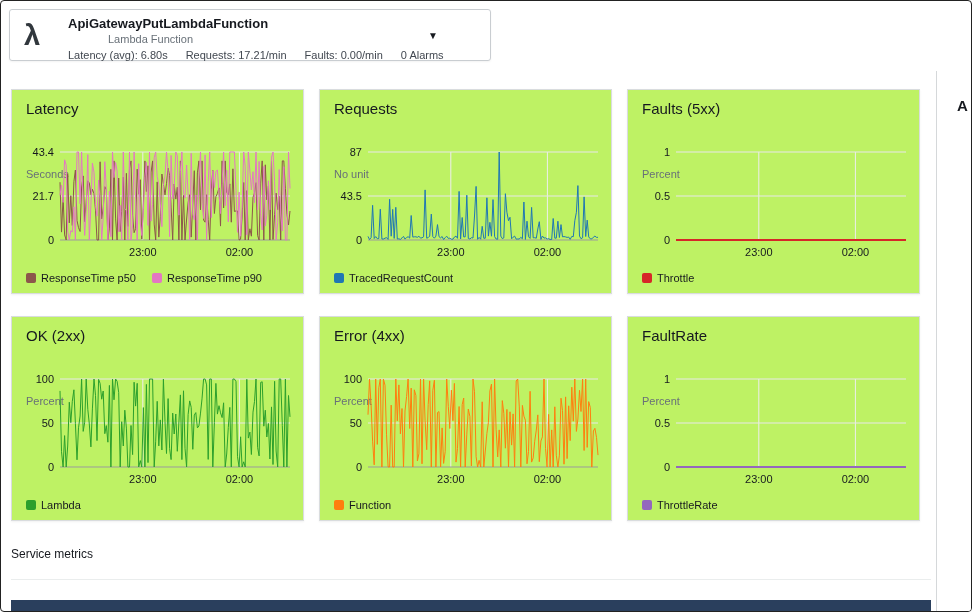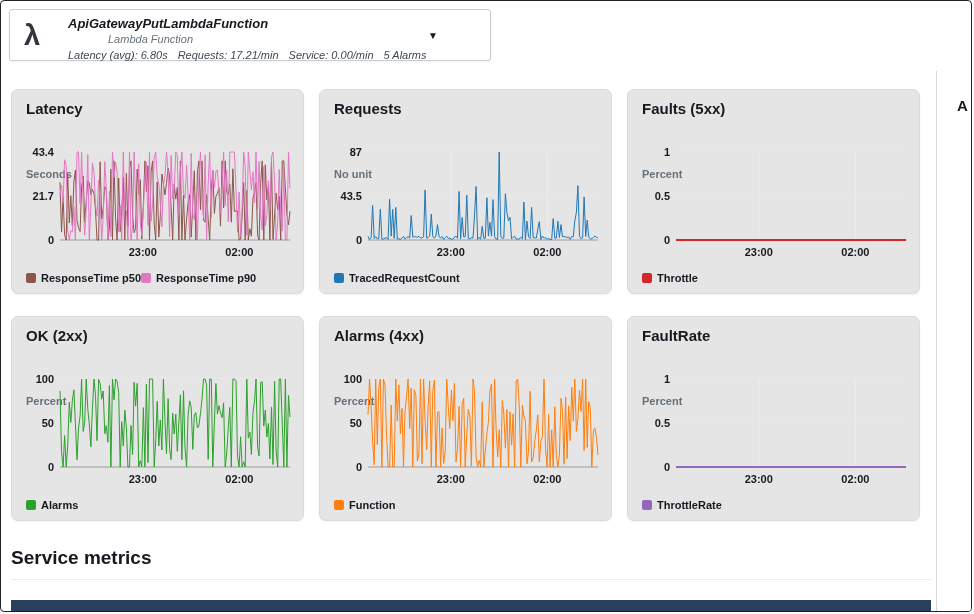--- a/index.html
+++ b/index.html
@@ -26,64 +26,63 @@
     background: #fff;
     border: 1px solid #c9cdd1;
     border-radius: 3px;
     box-shadow: 0 1px 2px rgba(0,0,0,.05);
   }
   .lambda-icon {
     position: absolute; left: 14px; top: 7px;
     font-size: 29px; line-height: 36px;
     font-weight: 700; color: #31373d;
   }
-  .header-text { position: absolute; left: 58px; top: 6px; width: 380px; font-style: italic; }
+  .header-text { position: absolute; left: 58px; top: 6px; width: 380px; }
   .header-title { font-size: 13px; font-weight: 700; color: #16191f; }
   .header-subtitle { font-size: 11px; color: #687078; margin-top: 2px; padding-left: 40px; }
-  .header-stats { font-size: 11px; color: #414750; margin-top: 4px; display: flex; gap: 10px; white-space: nowrap; }
+  .header-stats { font-size: 11px; color: #414750; margin-top: 4px; display: flex; gap: 18px; white-space: nowrap; }
   .dropdown-caret {
     position: absolute; right: 52px; top: 20px;
     font-size: 10px; color: #16191f; cursor: pointer;
   }
 
   
   .charts-grid {
     position: absolute; left: 10px; top: 88px;
     width: 909px;
     display: grid;
     grid-template-columns: repeat(3, 293px);
     column-gap: 15px;
     row-gap: 22px;
   }
   .chart-card {
     position: relative;
     height: 205px;
-    background: #e5e5e5;
+    background: #bef264;
     border: 1px solid #d9dcde;
-    border-radius: 7px;
+    border-radius: 0;
     box-shadow: 0 1px 2px rgba(0,0,0,.06);
-    font-weight: bold;
   }
   .chart-title {
     position: absolute; left: 14px; top: 10px;
     font-size: 15px; color: #16191f;
   }
   .chart-unit {
     position: absolute; left: 14px; top: 38px;
     font-size: 11px; color: #687078; margin-top: 40px;
   }
   .chart-plot { position: absolute; left: 8px; top: 50px; }
   .chart-plot text {
     font-family: "Liberation Sans", sans-serif;
     font-size: 11px;
     fill: #16191f;
   }
   .chart-legend {
     position: absolute; left: 14px; bottom: 9px;
-    display: flex; align-items: center;
+    display: flex; gap: 16px; align-items: center;
   }
   .legend-item {
     display: flex; align-items: center; gap: 5px;
     font-size: 11px; color: #16191f; cursor: pointer;
   }
   .legend-swatch { width: 10px; height: 10px; border-radius: 2px; display: inline-block; }
 
   
   .right-rail {
     position: absolute; left: 935px; top: 70px;
@@ -92,21 +91,21 @@
     background: #fff;
   }
   .rail-label {
     position: absolute; left: 20px; top: 26px;
     font-size: 15px; font-weight: 700; color: #16191f;
   }
 
   
   .section-heading {
     position: absolute; left: 10px; top: 546px;
-    font-size: 19px; font-weight: 700; color: #16191f;
+    font-size: 12px; font-weight: 400; color: #16191f;
   }
   .section-divider {
     position: absolute; left: 10px; top: 578px;
     width: 920px; height: 1px; background: #eaeded;
   }
   .dark-bar {
     position: absolute; left: 10px; top: 599px;
     width: 920px; height: 13px; background: #2a3f5d;
   }
 </style>
@@ -116,22 +115,22 @@
 <div class="page">
 
   <div class="header-card">
     <span class="lambda-icon">λ</span>
     <div class="header-text">
       <div class="header-title">ApiGatewayPutLambdaFunction</div>
       <div class="header-subtitle">Lambda Function</div>
       <div class="header-stats">
         <span>Latency (avg): 6.80s</span>
         <span>Requests: 17.21/min</span>
-        <span>Service: 0.00/min</span>
-        <span>5 Alarms</span>
+        <span>Faults: 0.00/min</span>
+        <span>0 Alarms</span>
       </div>
     </div>
     <span class="dropdown-caret">▼</span>
   </div>
 
   <div class="charts-grid">
       <div class="chart-card">
         <div class="chart-title">Latency</div>
         <div class="chart-unit">Seconds</div>
         <svg width="277" height="128" class="chart-plot">
@@ -217,26 +216,26 @@
           <text x="34" y="104" text-anchor="end">0</text>
           <line x1="40" y1="56" x2="270" y2="56" stroke="#e8e8e8" stroke-width="1"></line>
           <text x="34" y="60" text-anchor="end">50</text>
           <line x1="40" y1="12" x2="270" y2="12" stroke="#e8e8e8" stroke-width="1"></line>
           <text x="34" y="16" text-anchor="end">100</text>
           <polyline points="40.0,23.9 41.5,84.7 43.1,100.0 44.6,68.6 46.2,100.0 47.7,79.0 49.3,35.2 50.8,55.6 52.3,34.3 53.9,22.8 55.4,56.4 57.0,92.8 58.5,60.8 60.1,49.0 61.6,12.0 63.2,64.4 64.7,55.2 66.2,12.0 67.8,42.3 69.3,56.9 70.9,79.9 72.4,41.9 74.0,12.0 75.5,28.4 77.0,73.6 78.6,12.4 80.1,16.4 81.7,32.2 83.2,24.0 84.8,66.7 86.3,58.6 87.9,75.2 89.4,18.4 90.9,100.0 92.5,12.0 94.0,32.8 95.6,12.0 97.1,14.3 98.7,25.4 100.2,100.0 101.7,54.7 103.3,79.0 104.8,43.2 106.4,61.1 107.9,100.0 109.5,100.0 111.0,58.5 112.6,87.6 114.1,15.2 115.6,39.1 117.2,16.3 118.7,100.0 120.3,93.6 121.8,100.0 123.4,40.6 124.9,100.0 126.4,17.4 128.0,95.6 129.5,12.0 131.1,12.1 132.6,12.0 134.2,100.0 135.7,74.2 137.2,34.3 138.8,78.9 140.3,52.9 141.9,83.0 143.4,12.1 145.0,54.6 146.5,86.5 148.1,31.6 149.6,81.6 151.1,92.6 152.7,46.1 154.2,67.0 155.8,47.0 157.3,84.3 158.9,55.0 160.4,27.9 161.9,92.6 163.5,23.8 165.0,81.3 166.6,100.0 168.1,47.7 169.7,33.9 171.2,40.3 172.8,82.3 174.3,48.1 175.8,45.6 177.4,60.9 178.9,59.0 180.5,46.1 182.0,31.9 183.6,12.0 185.1,12.0 186.6,17.9 188.2,92.4 189.7,12.0 191.3,12.0 192.8,100.0 194.4,55.5 195.9,16.4 197.4,47.1 199.0,38.7 200.5,45.8 202.1,50.6 203.6,35.8 205.2,100.0 206.7,87.0 208.3,60.5 209.8,40.4 211.3,100.0 212.9,12.0 214.4,12.0 216.0,14.6 217.5,89.7 219.1,100.0 220.6,69.8 222.1,100.0 223.7,94.8 225.2,100.0 226.8,12.3 228.3,71.1 229.9,65.1 231.4,87.5 233.0,45.1 234.5,34.5 236.0,12.0 237.6,80.3 239.1,88.9 240.7,15.4 242.2,14.8 243.8,59.2 245.3,43.2 246.8,70.0 248.4,56.5 249.9,92.0 251.5,39.9 253.0,97.5 254.6,14.3 256.1,84.0 257.7,100.0 259.2,12.0 260.7,12.0 262.3,58.4 263.8,100.0 265.4,12.0 266.9,100.0 268.5,28.5 270.0,49.9" fill="none" stroke="#2ca02c" stroke-width="1"></polyline>
         </svg>
         <div class="chart-legend">
           <span class="legend-item">
             <span class="legend-swatch" style="background: rgb(44, 160, 44);"></span>
-            <span>Alarms</span>
-          </span>
-        </div>
-      </div>
-      <div class="chart-card">
-        <div class="chart-title">Alarms (4xx)</div>
+            <span>Lambda</span>
+          </span>
+        </div>
+      </div>
+      <div class="chart-card">
+        <div class="chart-title">Error (4xx)</div>
         <div class="chart-unit">Percent</div>
         <svg width="277" height="128" class="chart-plot">
           <line x1="122.8" y1="12" x2="122.8" y2="100" stroke="#ededed" stroke-width="1"></line>
           <text x="122.8" y="116" text-anchor="middle">23:00</text>
           <line x1="219.4" y1="12" x2="219.4" y2="100" stroke="#ededed" stroke-width="1"></line>
           <text x="219.4" y="116" text-anchor="middle">02:00</text>
           <line x1="40" y1="100" x2="270" y2="100" stroke="#9b9b9b" stroke-width="1"></line>
           <text x="34" y="104" text-anchor="end">0</text>
           <line x1="40" y1="56" x2="270" y2="56" stroke="#e8e8e8" stroke-width="1"></line>
           <text x="34" y="60" text-anchor="end">50</text>

